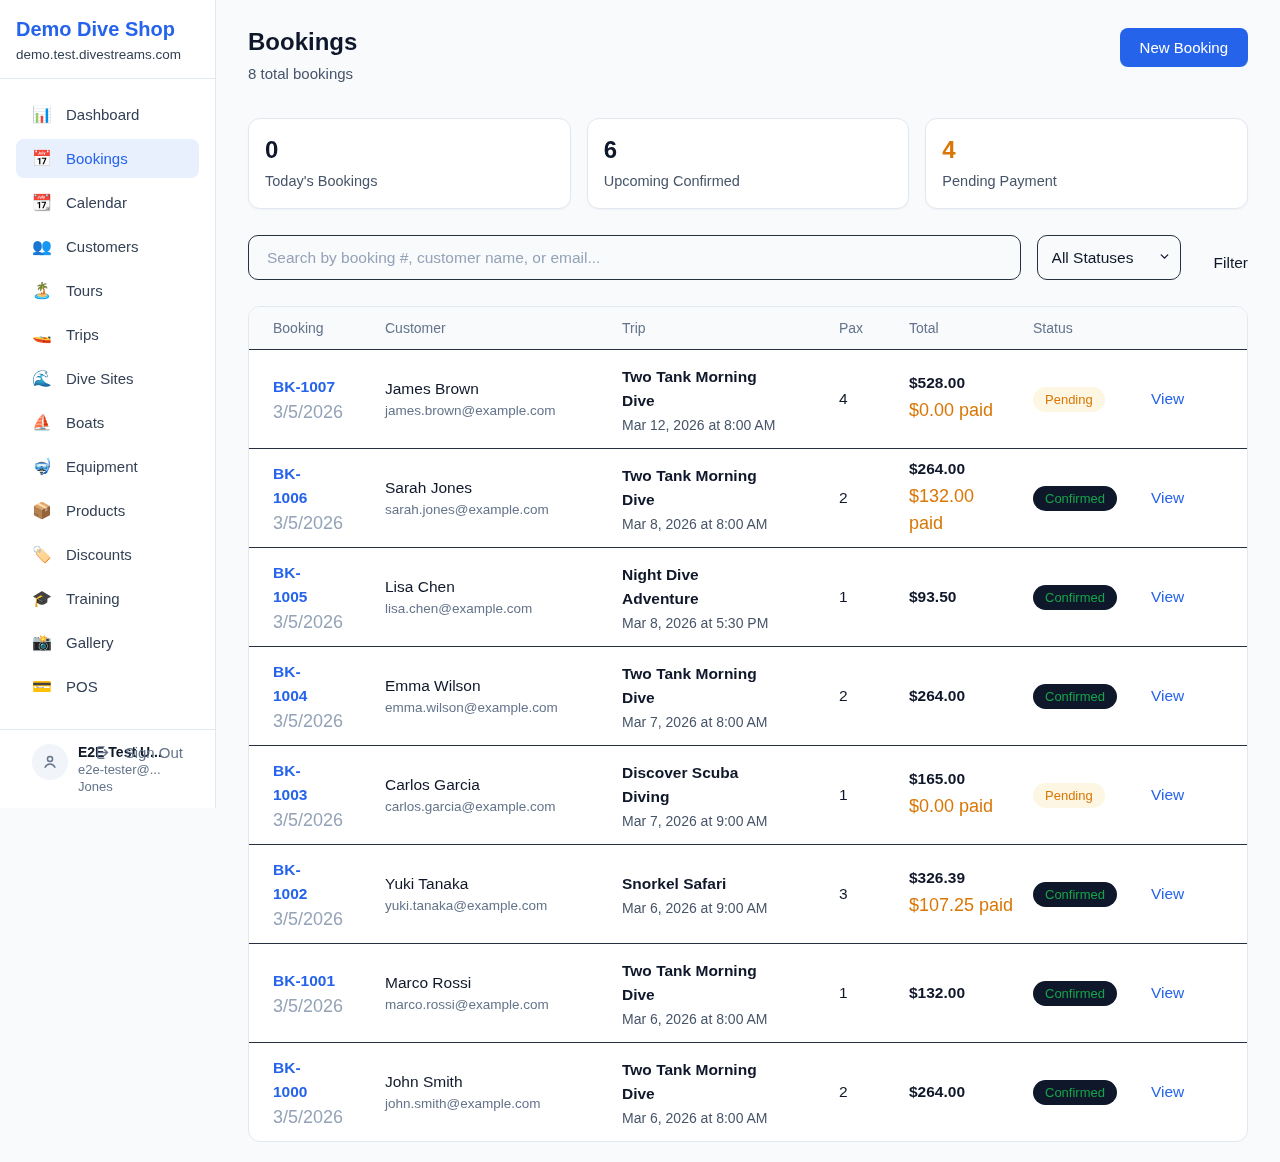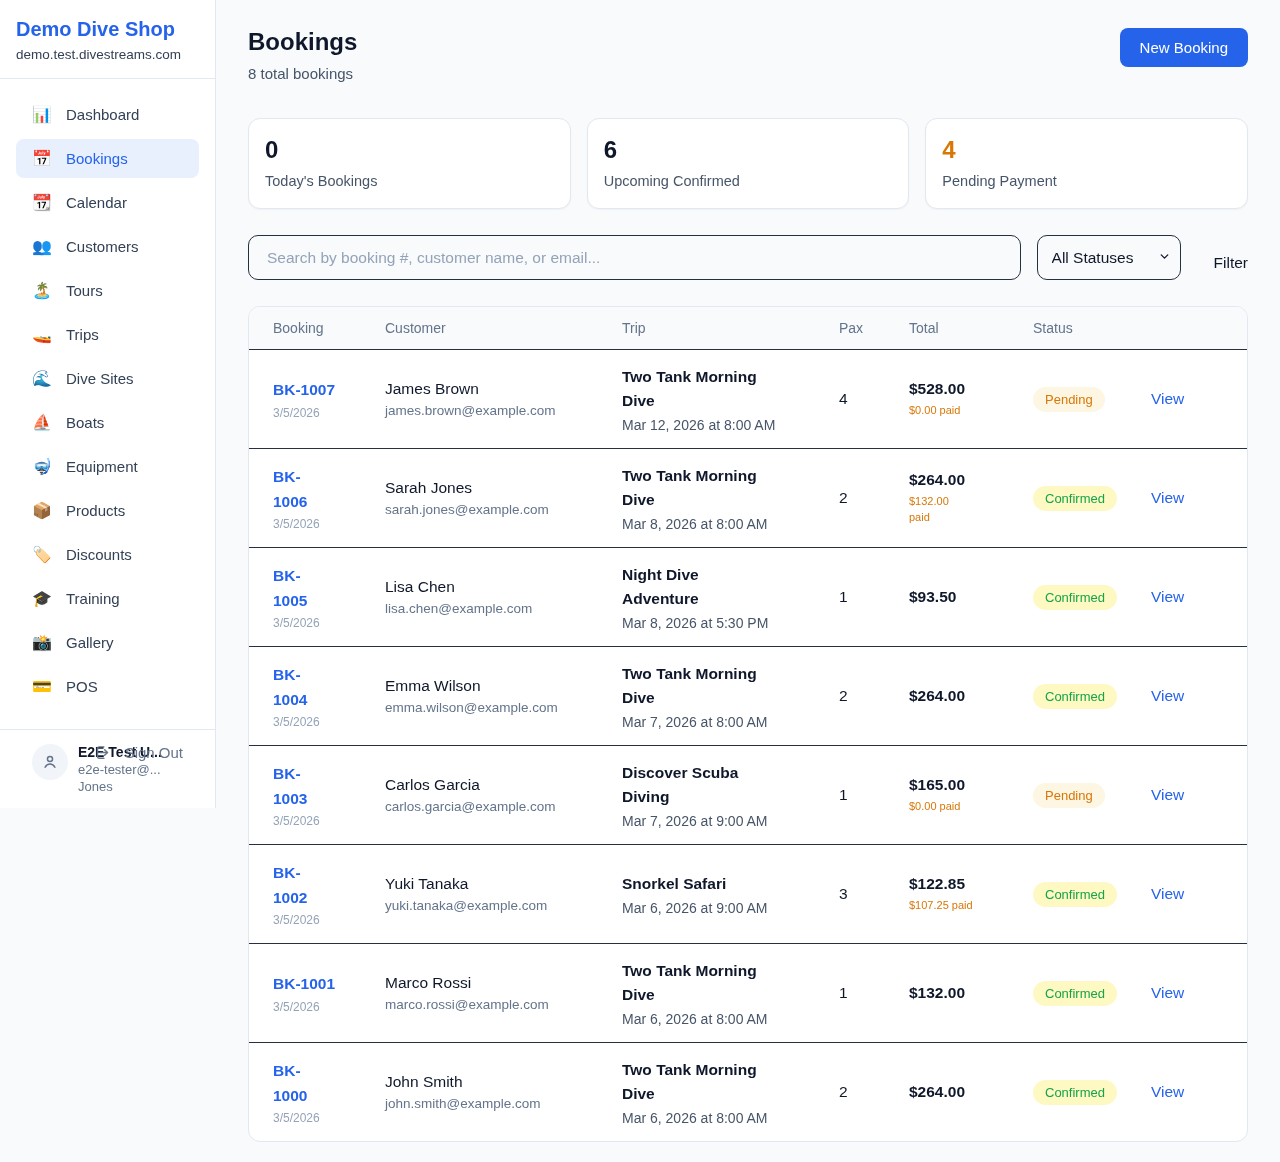--- a/index.html
+++ b/index.html
@@ -83,35 +83,35 @@
   
   .table-card {
     margin-top:26px; background:#fff; border:1px solid #e2e8f0;
     border-radius:12px; overflow:hidden;
   }
   .tgrid { display:grid; grid-template-columns:112px 237px 217px 70px 124px 118px 1fr; }
   .thead { padding:13px 24px; background:#f8fafc; font-size:14px; color:#64748b; font-weight:500; }
   .trow { padding:8px 24px; min-height:99px; align-items:center; border-top:1px solid #27303f; }
   .bk-id { color:#2563eb; font-weight:600; font-size:15.5px; line-height:1.55; }
   .bk-id.wrap { max-width:46px; }
-  .bk-date { font-size:12px; color:#94a3b8; margin-top:3px; }
+  .bk-date { font-size:18px; color:#94a3b8; margin-top:3px; }
   .cust-name { font-size:15.5px; color:#0f172a; }
   .cust-email { font-size:13.5px; color:#64748b; margin-top:5px; }
   .trip-name { font-size:15.5px; font-weight:600; color:#0f172a; max-width:155px; line-height:1.55; }
   .trip-date { font-size:14px; color:#475569; margin-top:4px; }
   .pax { font-size:15.5px; }
   .amount { font-size:15.5px; font-weight:700; }
-  .paid { font-size:11px; color:#d97706; margin-top:5px; line-height:1.45; }
+  .paid { font-size:18px; color:#d97706; margin-top:5px; line-height:1.45; }
   .paid.wrap { max-width:58px; }
   .badge {
     display:inline-block; padding:5px 12px; border-radius:999px;
     font-size:13px; font-weight:500;
   }
   .badge.pending { background:#fdf6e3; color:#d97706; }
-  .badge.confirmed { background:#fef9c3; color:#16a34a; }
+  .badge.confirmed { background:#0f172a; color:#16a34a; }
   .view-link { color:#2563eb; font-size:15.5px; font-weight:500; text-decoration:none; cursor:pointer; }
 </style>
 </head>
 <body>
 
 <div class="app">
 
   <aside class="sidebar">
     <div class="sb-header">
       <div class="sb-title">Demo Dive Shop</div>
@@ -385,21 +385,21 @@
     <div>
       <div class="cust-name">Yuki Tanaka</div>
       <div class="cust-email">yuki.tanaka@example.com</div>
     </div>
     <div>
       <div class="trip-name">Snorkel Safari</div>
       <div class="trip-date">Mar 6, 2026 at 9:00 AM</div>
     </div>
     <div class="pax">3</div>
     <div>
-      <div class="amount">$122.85</div>
+      <div class="amount">$326.39</div>
       <div class="paid">$107.25 paid</div>
     </div>
     <div>
       <span class="badge confirmed">Confirmed</span>
     </div>
     <div>
       <a class="view-link">View</a>
     </div>
   </div>
 

